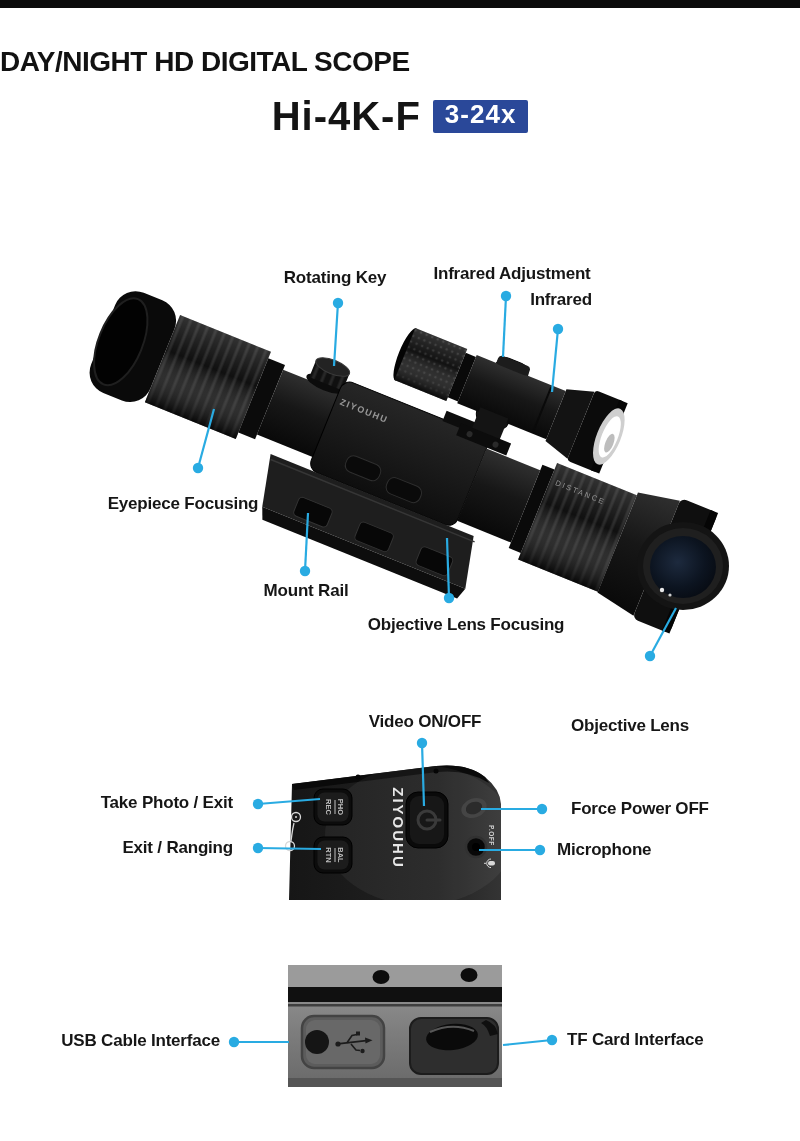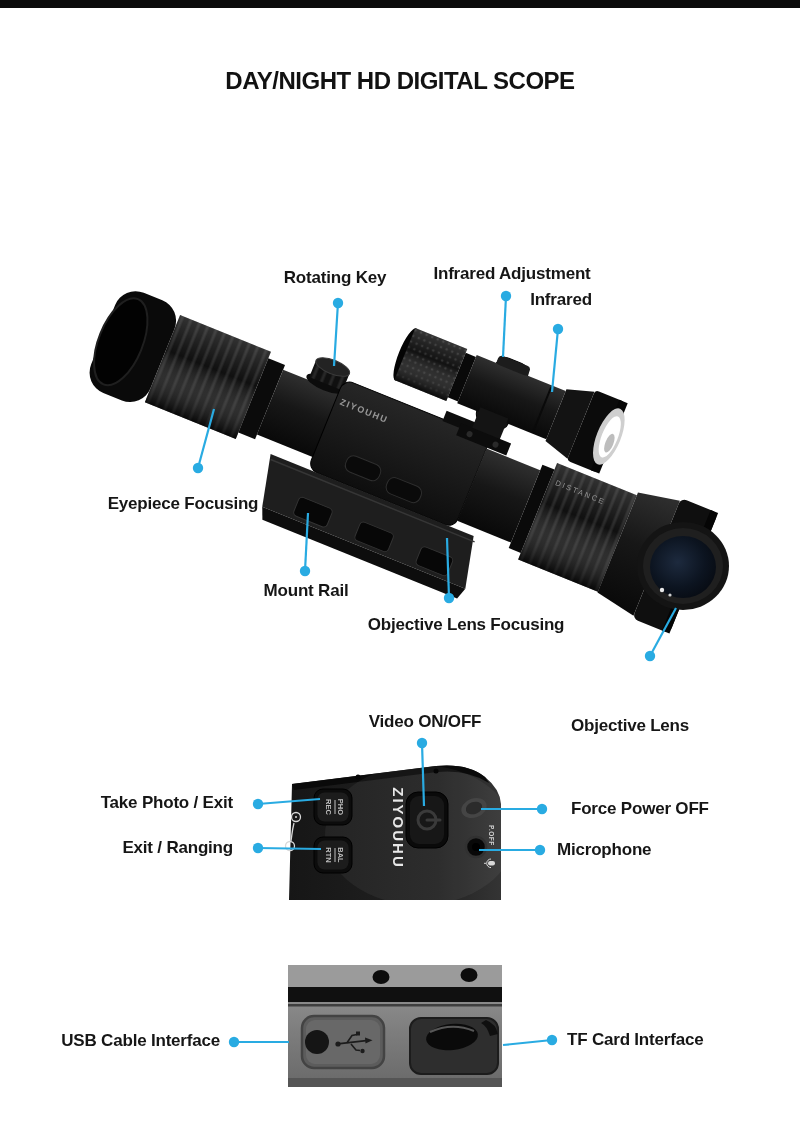--- a/index.html
+++ b/index.html
@@ -1,20 +1,20 @@
 <!DOCTYPE html>
 <html><head>
 <meta charset="utf-8">
 <style>
   html,body{margin:0;padding:0;background:#fff;}
   #page{position:relative;width:800px;height:1141px;background:#fff;overflow:hidden;
         font-family:"Liberation Sans",sans-serif;}
   .topbar{position:absolute;left:0;top:0;width:800px;height:8px;background:#0b0b0b;}
-  .title{position:absolute;left:0;right:0;top:46px;text-align:center;
-         font-size:24px;font-weight:700;letter-spacing:-0.5px;color:#121212;white-space:nowrap;margin-top:21px;}
+  .title{position:absolute;left:0;right:0;top:46px;
+         font-size:28px;font-weight:700;letter-spacing:-0.5px;color:#121212;white-space:nowrap;}
   .modelrow{position:absolute;left:0;right:0;top:94px;display:flex;justify-content:center;
             align-items:center;gap:12px;}
   .model{font-size:40px;font-weight:700;color:#141414;letter-spacing:1px;}
   .badge{background:#2A4899;color:#fff;font-size:26px;font-weight:700;letter-spacing:1px;
          padding:1px 12px 4px 12px;border-radius:2px;line-height:1.05;}
   .lbl{position:absolute;font-weight:700;font-size:17px;color:#161616;white-space:nowrap;
        letter-spacing:-0.2px;z-index:5;}
   .c{transform:translate(-50%,-50%);}
   .r{transform:translate(-100%,-50%);}
   .l{transform:translate(0,-50%);}
@@ -22,20 +22,24 @@
 </style>
 </head>
 <body>
 
 <div id="page">
 
   <div class="topbar"></div>
 
   <div class="title">DAY/NIGHT HD DIGITAL SCOPE</div>
 
+  <div class="modelrow">
+    <span class="model">Hi-4K-F</span>
+    <span class="badge">3-24x</span>
+  </div>
 
   <svg class="art" width="800" height="1141" viewBox="0 0 800 1141">
     <defs>
       <pattern id="ribs" width="9" height="10" patternUnits="userSpaceOnUse">
         <rect width="9" height="10" fill="#101010"></rect>
         <rect x="5.5" width="3" height="10" fill="#272727"></rect>
       </pattern>
       <pattern id="knurl" width="6" height="6" patternUnits="userSpaceOnUse">
         <rect width="6" height="6" fill="#121212"></rect>
         <circle cx="3" cy="3" r="1.3" fill="#2e2e2e"></circle>

